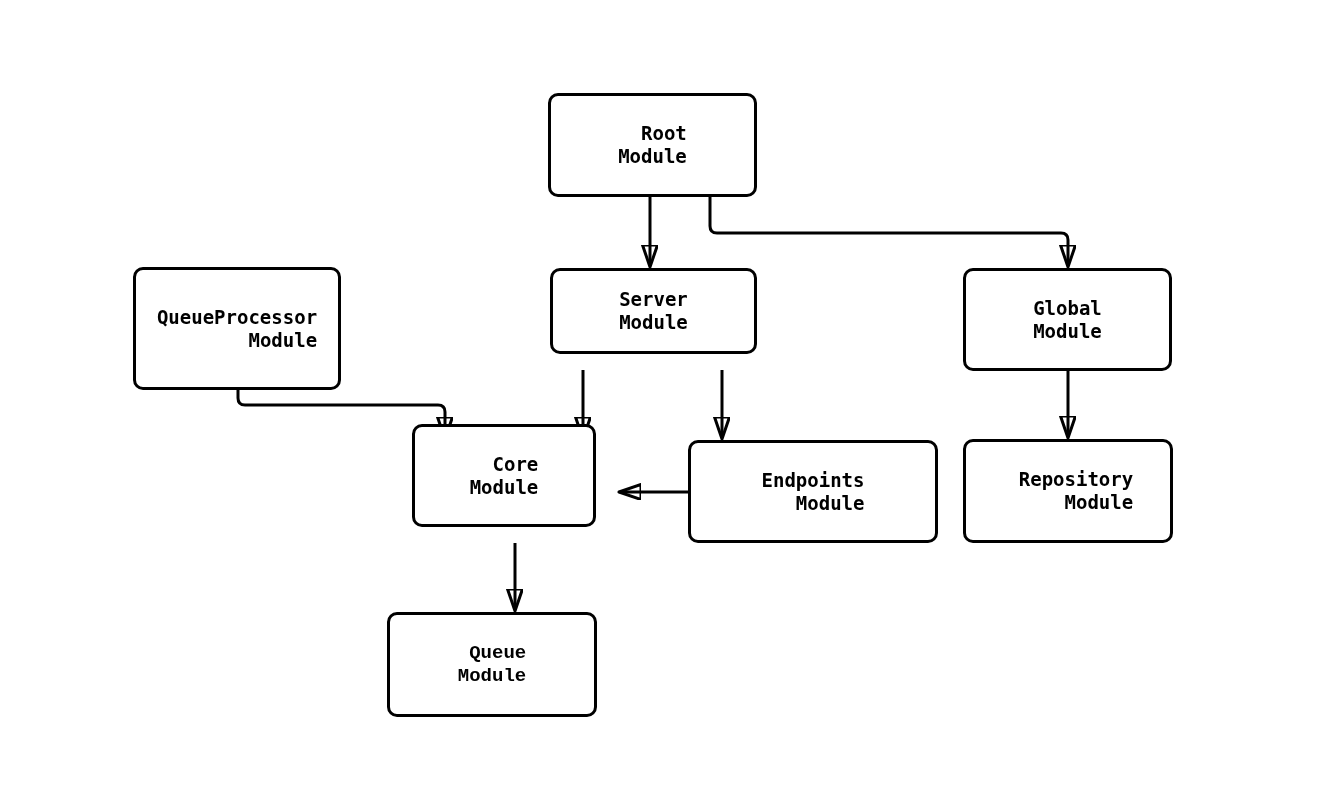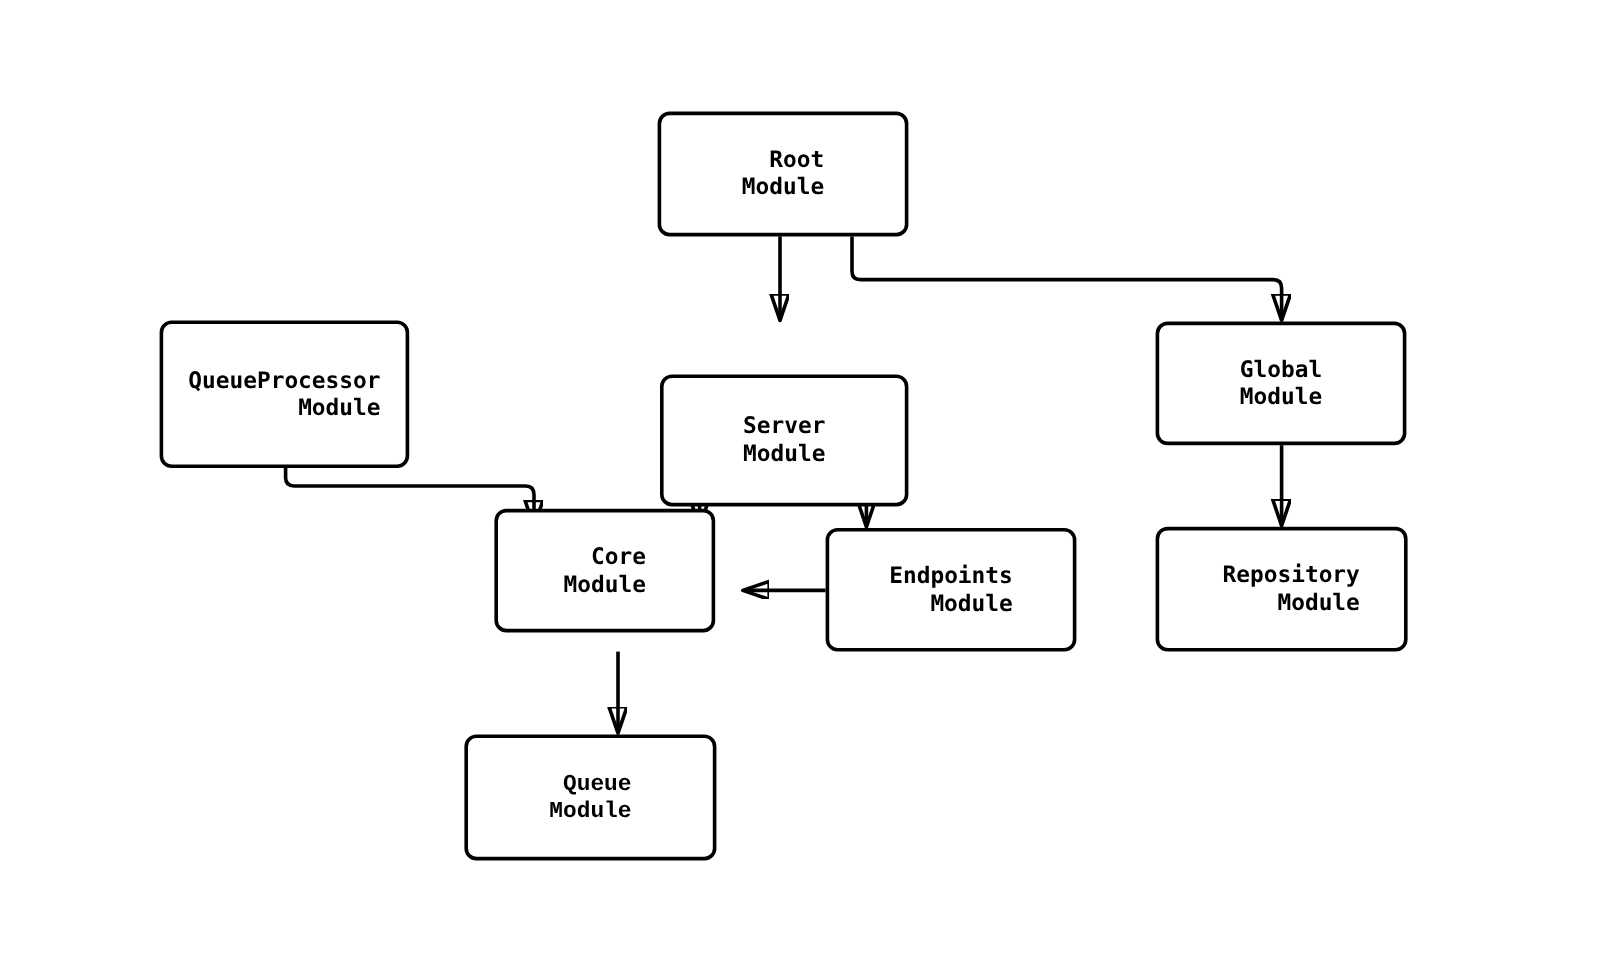--- a/index.html
+++ b/index.html
@@ -41,24 +41,24 @@
     justify-content: center;
     text-align: right;
     font-weight: 700;
     font-size: 19px;
     line-height: 23px;
     white-space: pre-line;
     font-family: "DejaVu Sans Mono", monospace;
   }
   #n-root       { left: 548px; top:  93px; width: 209px; height: 104px; }
   #n-qp         { left: 133px; top: 267px; width: 208px; height: 123px; }
-  #n-server     { left: 550px; top: 268px; width: 207px; height: 110px; margin-top: 44px; }
+  #n-server     { left: 550px; top: 268px; width: 207px; height: 86px; }
   #n-global     { left: 963px; top: 268px; width: 209px; height: 103px; }
   #n-core       { left: 412px; top: 424px; width: 184px; height: 103px; }
-  #n-endpoints  { left: 688px; top: 440px; width: 209px; height: 103px; }
+  #n-endpoints  { left: 688px; top: 440px; width: 250px; height: 103px; }
   #n-repository { left: 963px; top: 439px; width: 210px; height: 104px; padding-left: 16px; }
   #n-queue      { left: 387px; top: 612px; width: 210px; height: 105px; font-family: Liberation Mono, monospace; }
 </style>
 </head>
 <body>
 
 <div class="canvas">
 
   <svg class="edges" width="1337" height="809" viewBox="0 0 1337 809" xmlns="http://www.w3.org/2000/svg">
     <defs>

